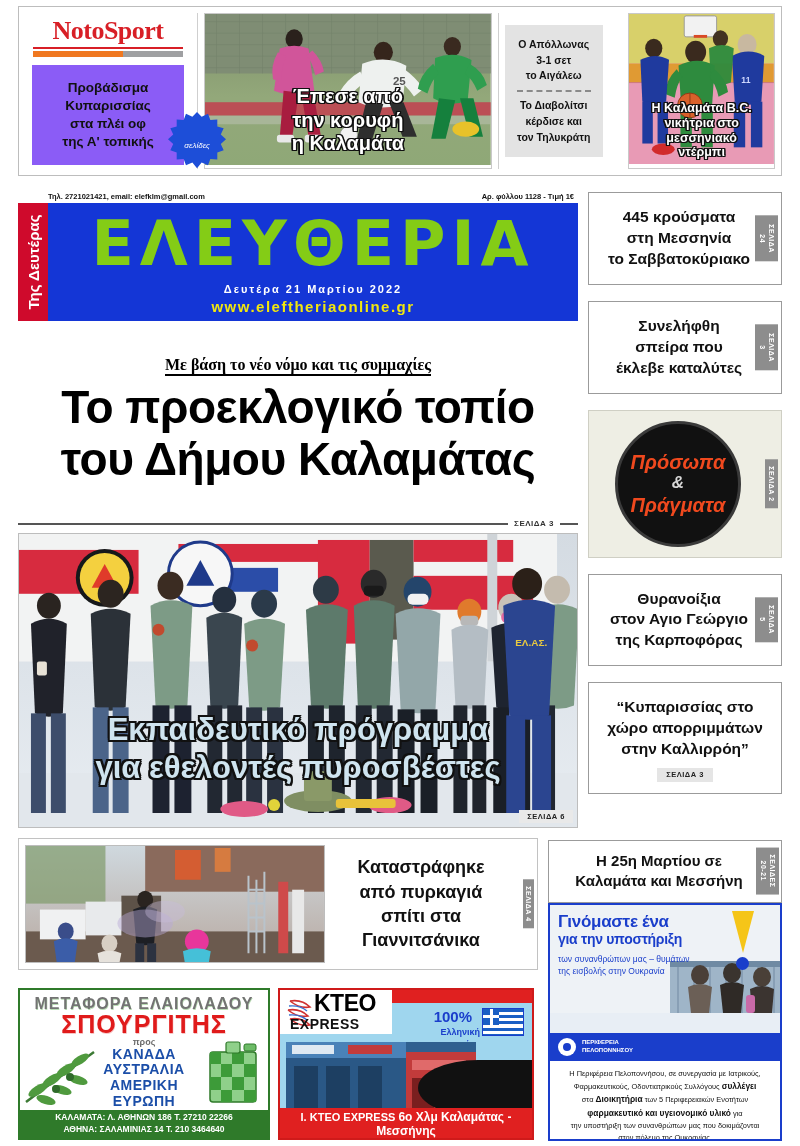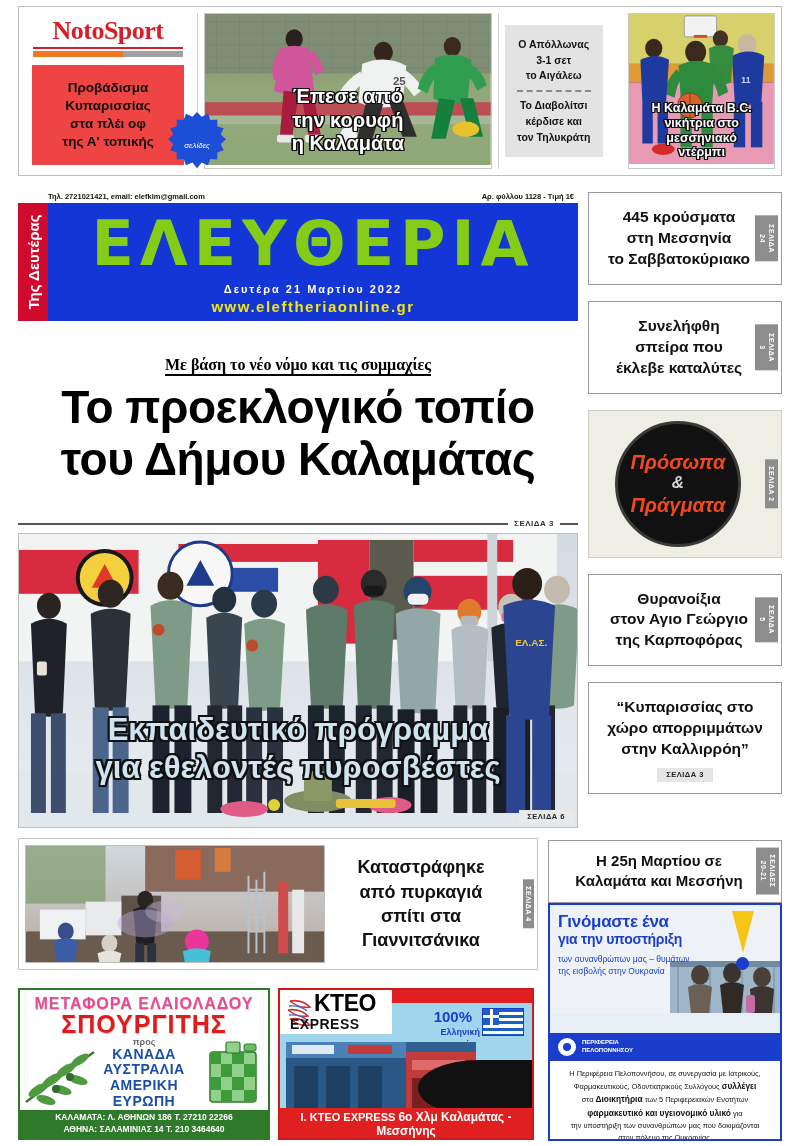--- a/index.html
+++ b/index.html
@@ -18,21 +18,21 @@
   }
   .sb-col-logo { width:172px; display:flex; flex-direction:column; align-items:center; }
   .notosport-logo {
     font-family:"Liberation Serif", serif; font-weight:bold; font-size:26px;
     color:#d81f26; letter-spacing:-0.5px; padding-top:3px;
   }
   .ns-rule-top { width:150px; height:2px; background:#d81f26; margin-top:1px;}
   .ns-rule-bars { width:150px; height:6px; margin-top:2px;
     background: linear-gradient(to right, #f07820 0 60%, #9fa0a2 60% 100%); }
   .sb-teaser {
-    margin-top:8px; width:152px; height:100px; background:#ef4444;
+    margin-top:8px; width:152px; height:100px; background:#8b5cf6;
     display:flex; flex-direction:column; align-items:center; justify-content:center;
     font-weight:bold; font-size:13.5px; color:#111; line-height:1.35; text-align:center;
   }
   .vsep { width:1px; background:#cfcfcf; margin:0 6px; }
 
   .sb-photo {
     position:relative; width:298px; overflow:hidden; border:1px solid #c9c9c9;
   }
   .sb-photo.basket { width:152px; }
   .photo-caption {
@@ -199,21 +199,21 @@
   .ua-body { padding:7px 8px; font-size:7.4px; line-height:1.6; text-align:center; color:#111; }
   .ua-body b { font-size:8.4px; }
   .ua-foot { background:#f5c518; padding:5px 8px; }
   .ua-foot .l1 { font-weight:bold; font-size:11px; color:#111; }
 
   
   .ad-olive {
     position:absolute; left:18px; top:988px; width:252px; height:152px;
     border:2px solid #2f7a2a; background:#ffffff; overflow:hidden;
   }
-  .ao-l1 { text-align:center; font-weight:bold; font-size:16px; color:#ec4899; letter-spacing:1px; margin-top:5px;
+  .ao-l1 { text-align:center; font-weight:bold; font-size:16px; color:#737373; letter-spacing:1px; margin-top:5px;
            text-shadow:0.5px 0.5px 0 #b9dcb4; }
   .ao-l2 { text-align:center; font-weight:bold; font-size:25px; color:#e01b1b; letter-spacing:1px; line-height:0.95;
            text-shadow:0.5px 0.5px 0 #f7c6c6; }
   .ao-pros { text-align:center; font-weight:bold; font-size:9px; color:#6b6b6b; }
   .ao-list { text-align:center; font-weight:bold; font-size:14px; color:#1b4ea8; line-height:1.12; letter-spacing:0.5px; }
   .ao-all { text-align:center; font-weight:bold; font-size:14.5px; color:#1b4ea8; letter-spacing:0.5px; }
   .ao-all .kai { font-size:8px; color:#e01b1b; }
   .ao-contact { background:#2f7a2a; color:#fff; text-align:center; font-weight:bold; font-size:8.5px;
                 line-height:1.4; padding:2px 0; position:absolute; left:0; right:0; bottom:0; }
   .olive-branch { position:absolute; left:2px; top:52px; width:78px; height:66px; }

